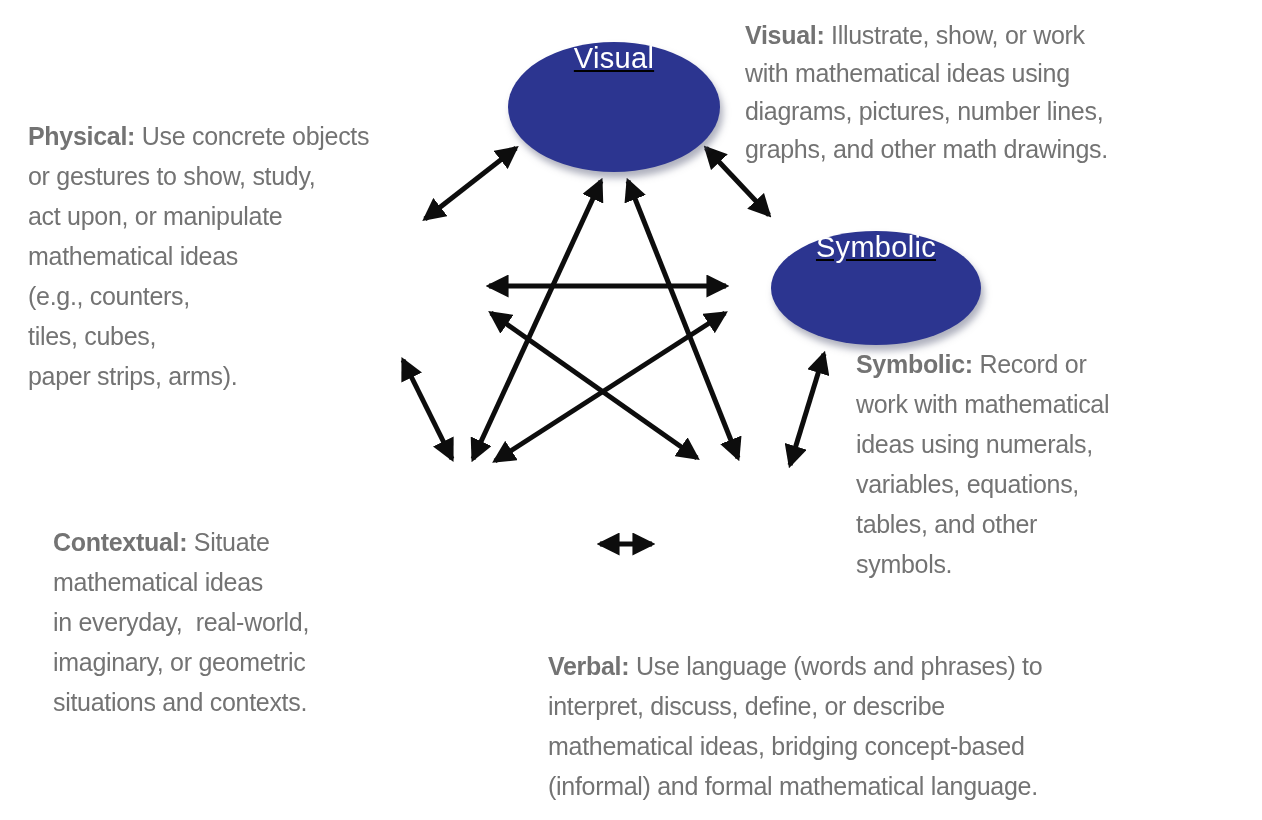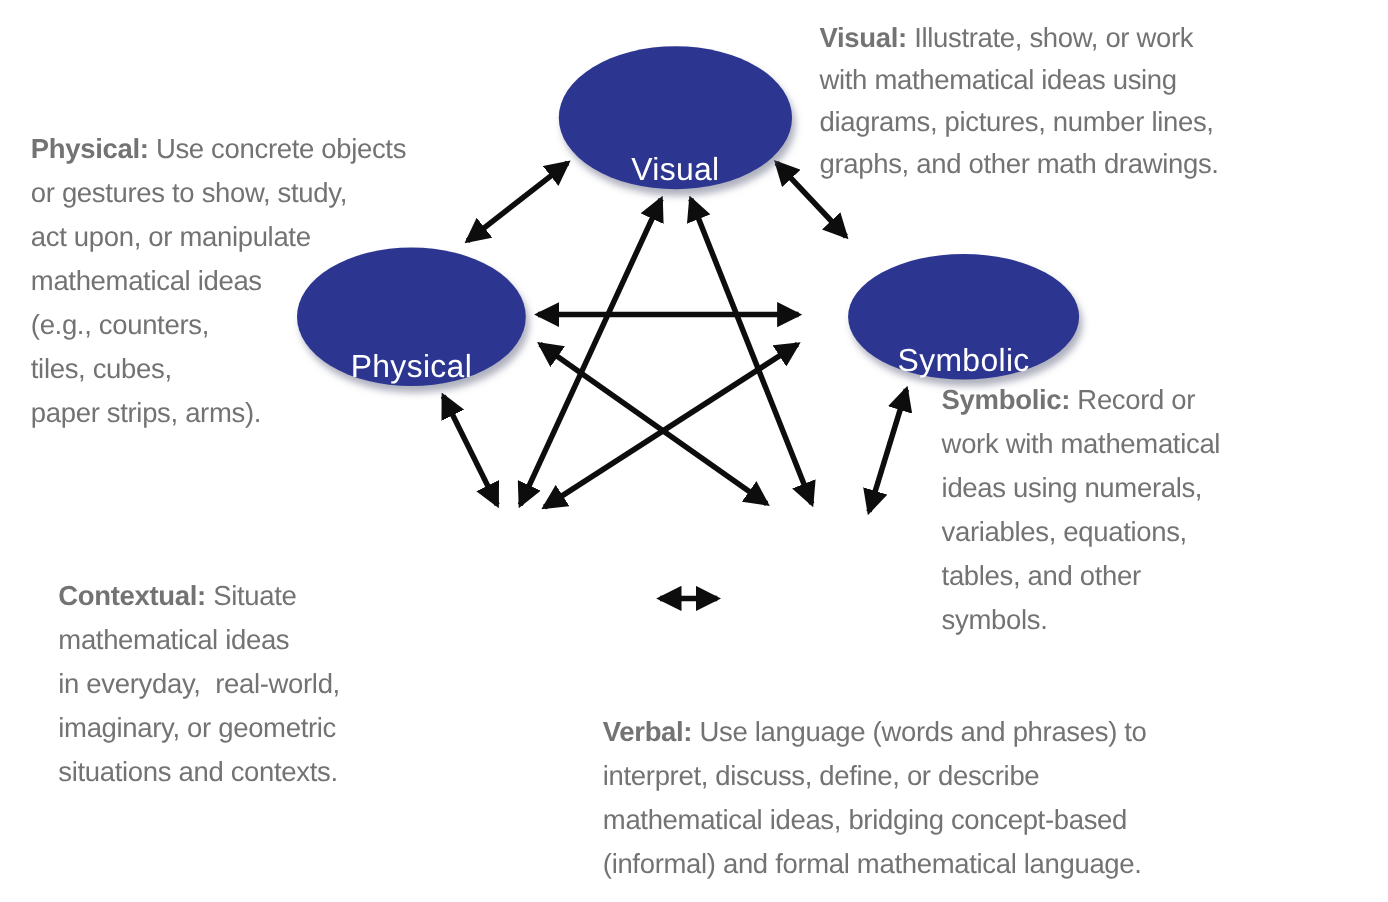--- a/index.html
+++ b/index.html
@@ -9,22 +9,23 @@
     background:#ffffff;
     font-family:"Liberation Sans", sans-serif;
     overflow:hidden;
   }
   .edges{position:absolute;left:0;top:0;width:1262px;height:820px;}
   .edges line{stroke:#0d0d0d;stroke-width:5;}
   .node{
     position:absolute;
     background:#2c3590;
     border-radius:50%;
-    display:flex;align-items:flex-end;justify-content:center;
+    display:flex;align-items:flex-start;justify-content:center;
     box-shadow:3px 6px 7px rgba(95,100,125,0.50);
+    text-decoration:underline;
   }
   .node-label{
     color:#ffffff;
     font-size:29px;
     letter-spacing:0.3px;
     font-weight:400;
   }
   .node-visual    {left:508px;top:42px; width:212px;height:130px;}
   .node-physical  {left:270px;top:225px;width:208px;height:126px;}
   .node-symbolic  {left:771px;top:231px;width:210px;height:114px;}
@@ -64,23 +65,20 @@
     <line x1="600" y1="544" x2="652" y2="544" marker-start="url(#ah)" marker-end="url(#ah)"></line>
     <line x1="601" y1="181" x2="473" y2="459" marker-start="url(#ah)" marker-end="url(#ah)"></line>
     <line x1="628" y1="181" x2="738" y2="458" marker-start="url(#ah)" marker-end="url(#ah)"></line>
     <line x1="495" y1="461" x2="725" y2="313" marker-start="url(#ah)" marker-end="url(#ah)"></line>
     <line x1="697" y1="458" x2="491" y2="313" marker-start="url(#ah)" marker-end="url(#ah)"></line>
   </svg>
 
   <div class="node node-visual">
     <span class="node-label">Visual</span>
   </div>
-  <div class="node node-physical">
-    <span class="node-label">Physical</span>
-  </div>
   <div class="node node-symbolic">
     <span class="node-label">Symbolic</span>
   </div>
 
   <div class="desc desc-physical"><b>Physical:</b><span> Use concrete objects
 or gestures to show, study,
 act upon, or manipulate
 mathematical ideas
 (e.g., counters,
 tiles, cubes,

